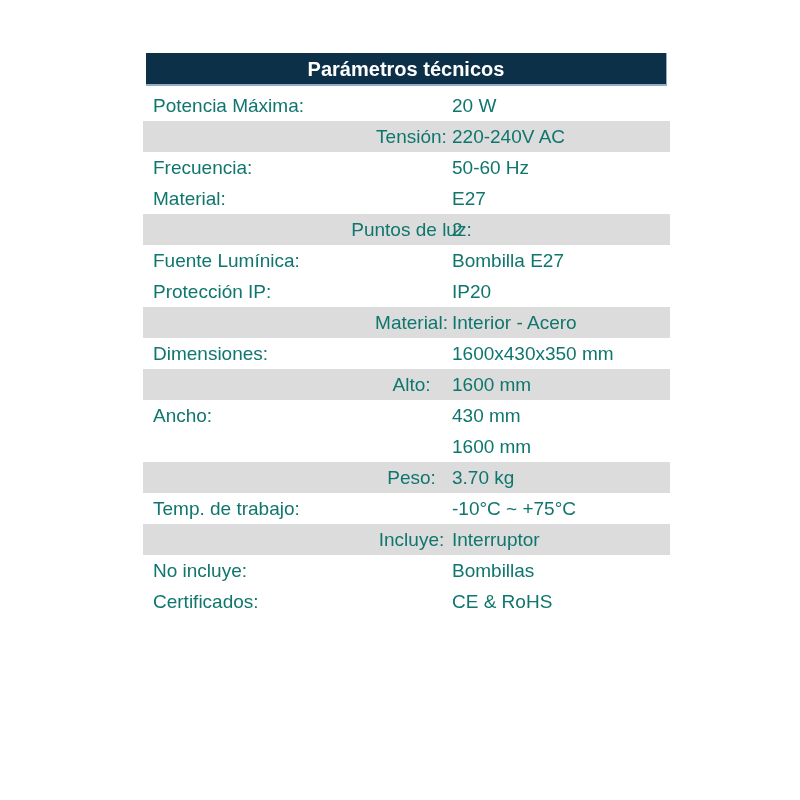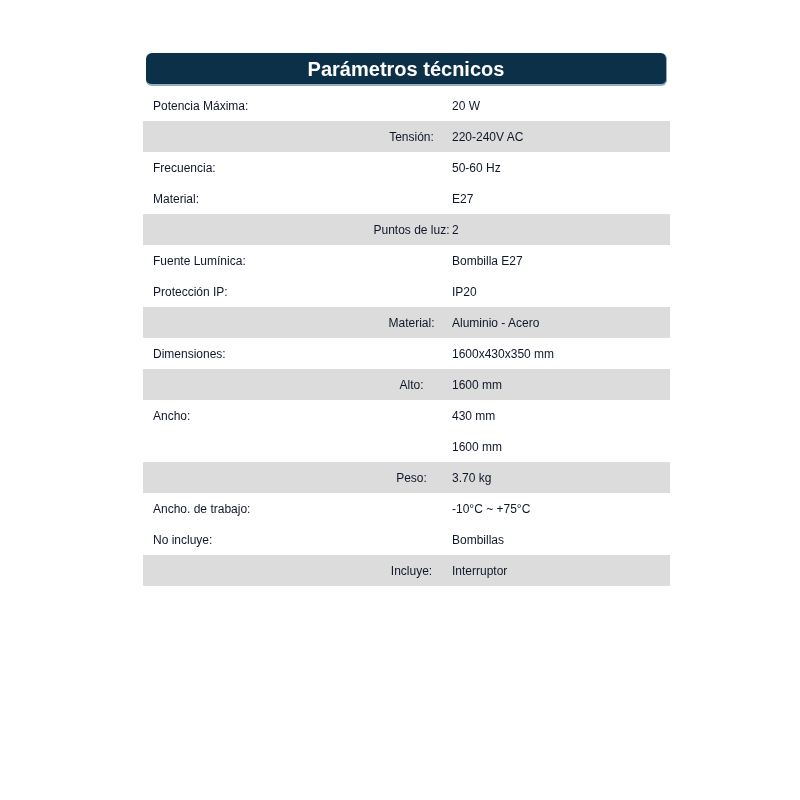--- a/index.html
+++ b/index.html
@@ -22,30 +22,29 @@
     background: #0d3049;
     color: #ffffff;
     font-weight: bold;
     font-size: 20px;
     height: 33px;
     line-height: 33px;
     text-align: center;
     border-right: 1px solid #8fafc6;
     border-bottom: 2px solid #8fafc6;
     box-sizing: border-box;
-    border-radius: 6px;
   }
   .table-body { width: 100%; }
   .spec-row {
     position: relative;
     height: 31px;
     display: flex;
     align-items: center;
-    font-size: 12px;
-    color: #0f172a;
+    font-size: 19px;
+    color: #0f766e;
     background: #ffffff;
   }
   .spec-row.alt { background: #dcdcdc; justify-content: center; }
   .spec-label {
     padding-left: 10px;
     white-space: nowrap;
   }
   .spec-value {
     position: absolute;
     left: 309px;
@@ -92,21 +91,21 @@
   </div>
 
 
   <div class="spec-row">
     <span class="spec-label">Protección IP:</span>
     <span class="spec-value">IP20</span>
   </div>
 
   <div class="spec-row alt">
     <span class="spec-label">Material:</span>
-    <span class="spec-value">Aluminio - Acero</span>
+    <span class="spec-value">Interior - Acero</span>
   </div>
 
   <div class="spec-row">
     <span class="spec-label">Dimensiones:</span>
     <span class="spec-value">1600x430x350 mm</span>
   </div>
 
   <div class="spec-row alt">
     <span class="spec-label">Alto:</span>
     <span class="spec-value">1600 mm</span>
@@ -121,29 +120,33 @@
   <div class="spec-row">
     <span class="spec-value">1600 mm</span>
   </div>
 
   <div class="spec-row alt">
     <span class="spec-label">Peso:</span>
     <span class="spec-value">3.70 kg</span>
   </div>
 
   <div class="spec-row">
-    <span class="spec-label">Ancho. de trabajo:</span>
+    <span class="spec-label">Temp. de trabajo:</span>
     <span class="spec-value">-10°C ~ +75°C</span>
+  </div>
+
+  <div class="spec-row alt">
+    <span class="spec-label">Incluye:</span>
+    <span class="spec-value">Interruptor</span>
   </div>
 
   <div class="spec-row">
     <span class="spec-label">No incluye:</span>
     <span class="spec-value">Bombillas</span>
   </div>
 
-  <div class="spec-row alt">
-    <span class="spec-label">Incluye:</span>
-    <span class="spec-value">Interruptor</span>
+
+  <div class="spec-row">
+    <span class="spec-label">Certificados:</span>
+    <span class="spec-value">CE &amp; RoHS</span>
   </div>
-
-
 </div>
 </div>
 
 </body></html>

